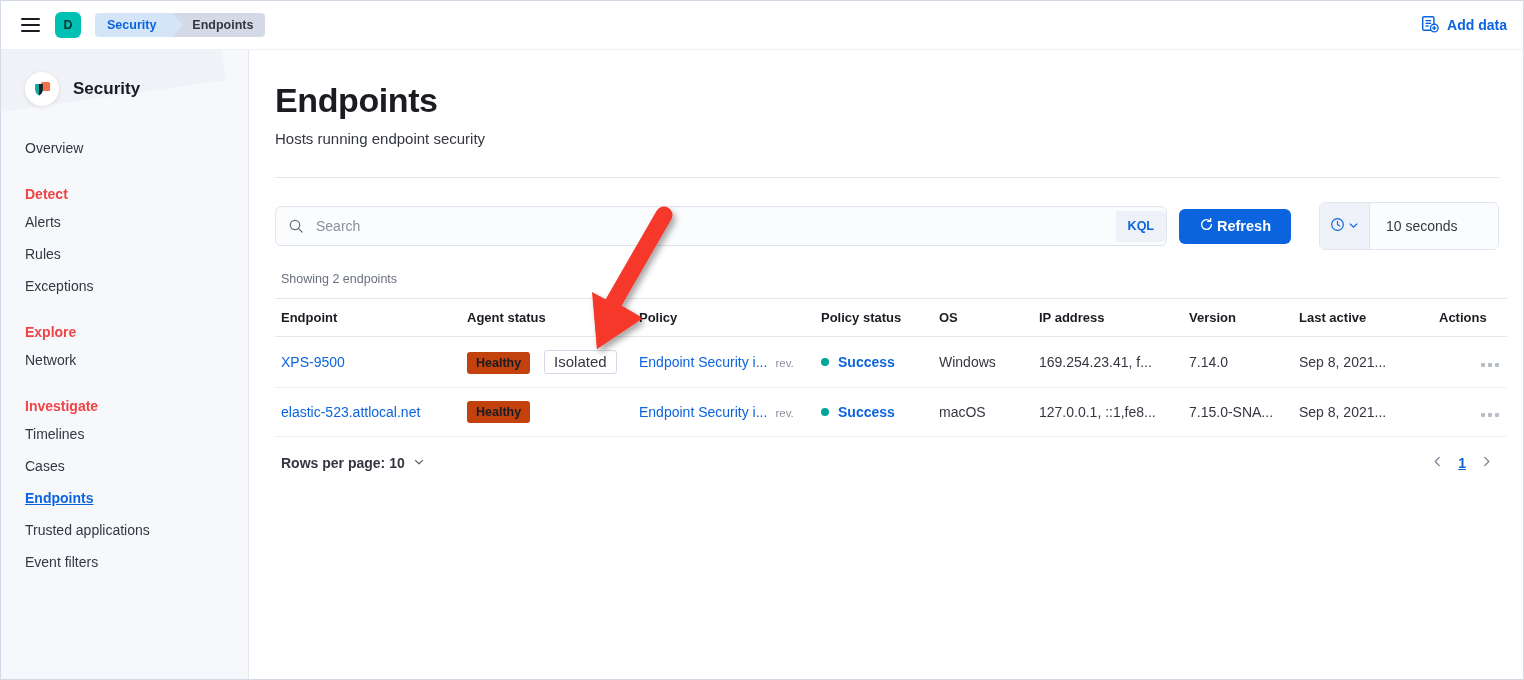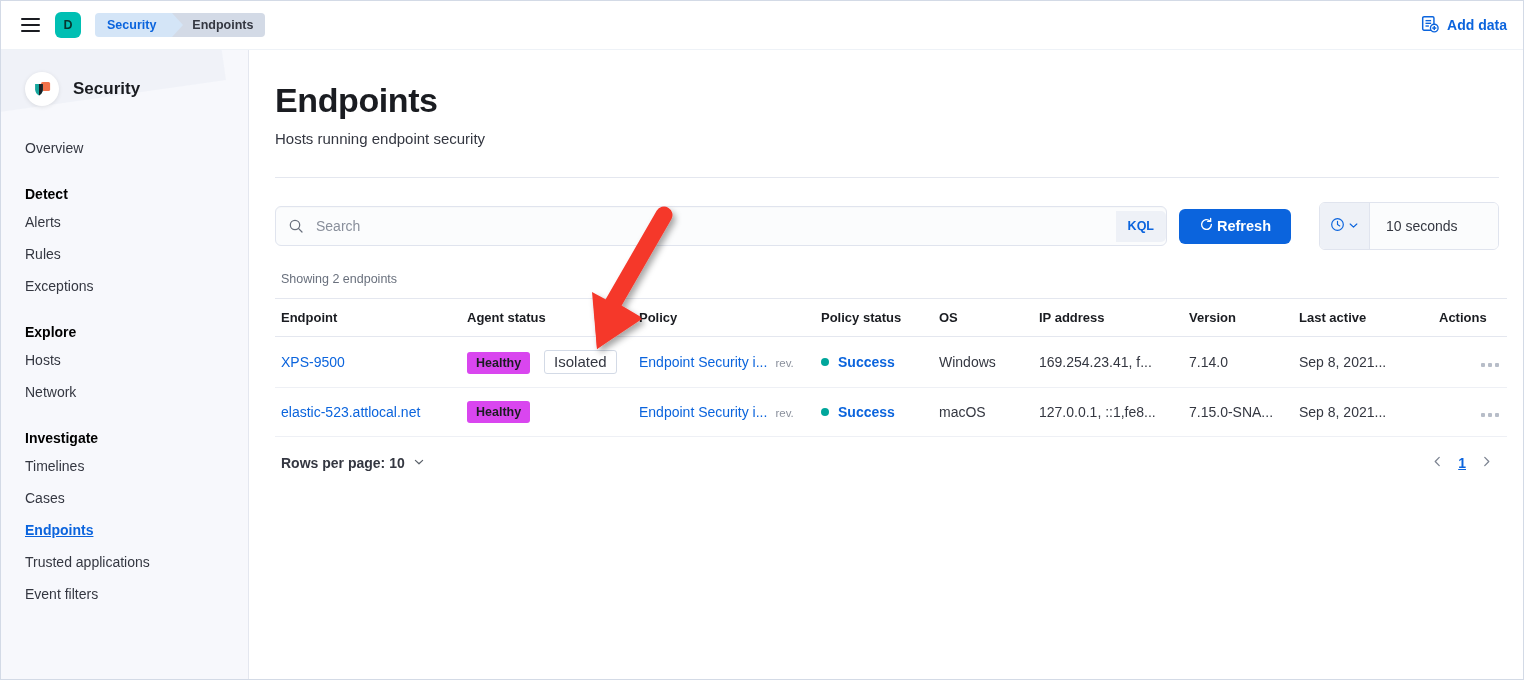--- a/index.html
+++ b/index.html
@@ -143,21 +143,21 @@
   }
   .nav-link.active {
     color: #0b64dd;
     font-weight: 700;
     text-decoration: underline;
   }
   .nav-group {
     padding: 22px 24px 4px 24px;
     font-size: 14px;
     font-weight: 700;
-    color: #000000;
+    color: #ef4444;
   }
 
   
   .main {
     flex: 1;
     padding: 26px 24px 0 26px;
     position: relative;
     background: #fff;
     overflow: hidden;
   }
@@ -300,21 +300,21 @@
   .col-ip       { width: 150px; }
   .col-version  { width: 110px; }
   .col-active   { width: 140px; }
   .col-actions  { width: 74px; text-align: right; }
   th.col-actions, td.col-actions { text-align: right; padding-right: 14px; }
 
   .link { color: #0b64dd; cursor: pointer; }
 
   .badge-healthy {
     display: inline-block;
-    background: #d946ef;
+    background: #c2410c;
     color: #1a1c21;
     font-size: 12.5px;
     font-weight: 700;
     border-radius: 3px;
     padding: 3px 9px;
     line-height: 16px;
   }
   .badge-isolated {
     display: inline-block;
     background: #fff;
@@ -429,21 +429,20 @@
       </div>
 
       <div class="nav-link">Overview</div>
 
       <div class="nav-group">Detect</div>
       <div class="nav-link">Alerts</div>
       <div class="nav-link">Rules</div>
       <div class="nav-link">Exceptions</div>
 
       <div class="nav-group">Explore</div>
-      <div class="nav-link">Hosts</div>
       <div class="nav-link">Network</div>
 
       <div class="nav-group">Investigate</div>
       <div class="nav-link">Timelines</div>
       <div class="nav-link">Cases</div>
 
       <div class="nav-link active">Endpoints</div>
       <div class="nav-link">Trusted applications</div>
       <div class="nav-link">Event filters</div>
     </div>

